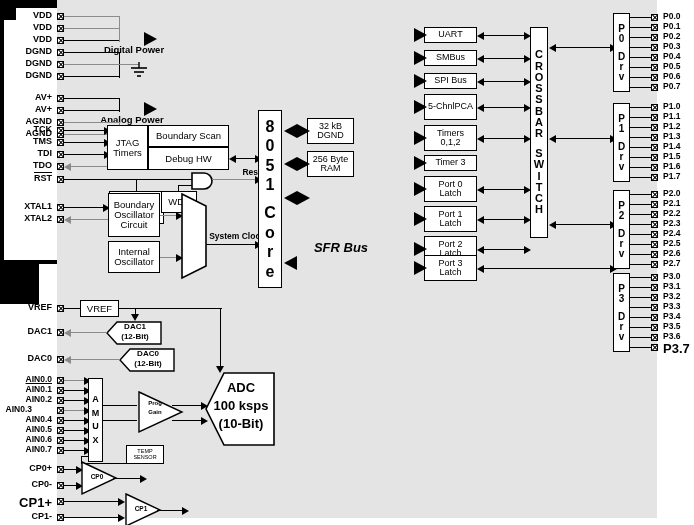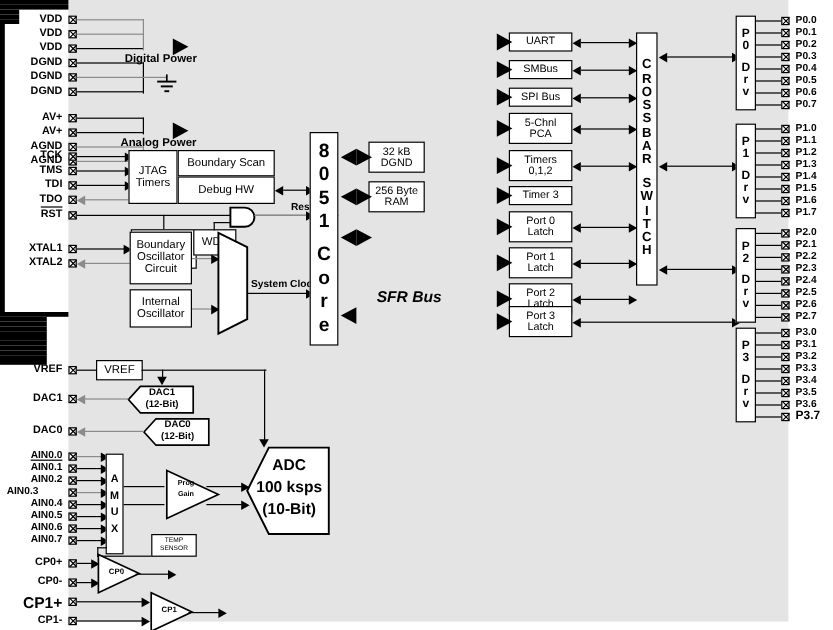--- a/index.html
+++ b/index.html
@@ -253,21 +253,21 @@
     <div class="arrL" style="left:477px;top:54.5px;"></div>
     <div class="arrR" style="left:524px;top:54.5px;"></div>
 
     <div class="box" style="left:424px;top:73px;width:53px;height:16px;font-size:9px;">SPI Bus</div>
     <div class="thick" style="left:378px;top:79px;width:39px;"></div>
     <div class="arrRb" style="left:414px;top:74px;"></div>
     <div class="ln lnh" style="left:484px;top:81px;width:43px;"></div>
     <div class="arrL" style="left:477px;top:77.5px;"></div>
     <div class="arrR" style="left:524px;top:77.5px;"></div>
 
-    <div class="box" style="left:424px;top:94px;width:53px;height:26px;font-size:9px;flex-direction:column;">
+    <div class="box" style="left:424px;top:94px;width:53px;height:26px;font-size:9px;flex-direction:row;">
       <span>5-Chnl</span>
       <span>PCA</span>
     </div>
     <div class="thick" style="left:378px;top:105px;width:39px;"></div>
     <div class="arrRb" style="left:414px;top:100px;"></div>
     <div class="ln lnh" style="left:484px;top:107px;width:43px;"></div>
     <div class="arrL" style="left:477px;top:103.5px;"></div>
     <div class="arrR" style="left:524px;top:103.5px;"></div>
 
     <div class="box" style="left:424px;top:125px;width:53px;height:26px;font-size:9px;flex-direction:column;">
@@ -487,21 +487,21 @@
     <div class="pin" style="left:651px;top:324px;"></div>
     <div class="pin" style="left:651px;top:334px;"></div>
     <div class="pin" style="left:651px;top:344px;"></div>
     <div class="lbl" style="left:663px;top:271px;font-size:8.5px;">P3.0</div>
     <div class="lbl" style="left:663px;top:281px;font-size:8.5px;">P3.1</div>
     <div class="lbl" style="left:663px;top:291px;font-size:8.5px;">P3.2</div>
     <div class="lbl" style="left:663px;top:301px;font-size:8.5px;">P3.3</div>
     <div class="lbl" style="left:663px;top:311px;font-size:8.5px;">P3.4</div>
     <div class="lbl" style="left:663px;top:321px;font-size:8.5px;">P3.5</div>
     <div class="lbl" style="left:663px;top:331px;font-size:8.5px;">P3.6</div>
-    <div class="lbl" style="left:663px;top:341px;font-size:10px;">P3.7</div>
+    <div class="lbl" style="left:663px;top:341px;font-size:13px;">P3.7</div>
   </div>
 
   <div>
     <div class="pin" style="left:57px;top:305px;"></div>
     <div class="lbl r" style="left:0px;top:302px;width:52px;font-size:9px;">VREF</div>
     <div class="ln lnh" style="left:64px;top:308px;width:17px;"></div>
     <div class="box" style="left:80px;top:300px;width:39px;height:17px;font-size:9.5px;">VREF</div>
     <div class="ln lnh" style="left:118px;top:308px;width:104px;"></div>
     <div class="ln lnv" style="left:220px;top:308px;height:62px;"></div>
     <div class="arrD" style="left:216px;top:366px;"></div>

